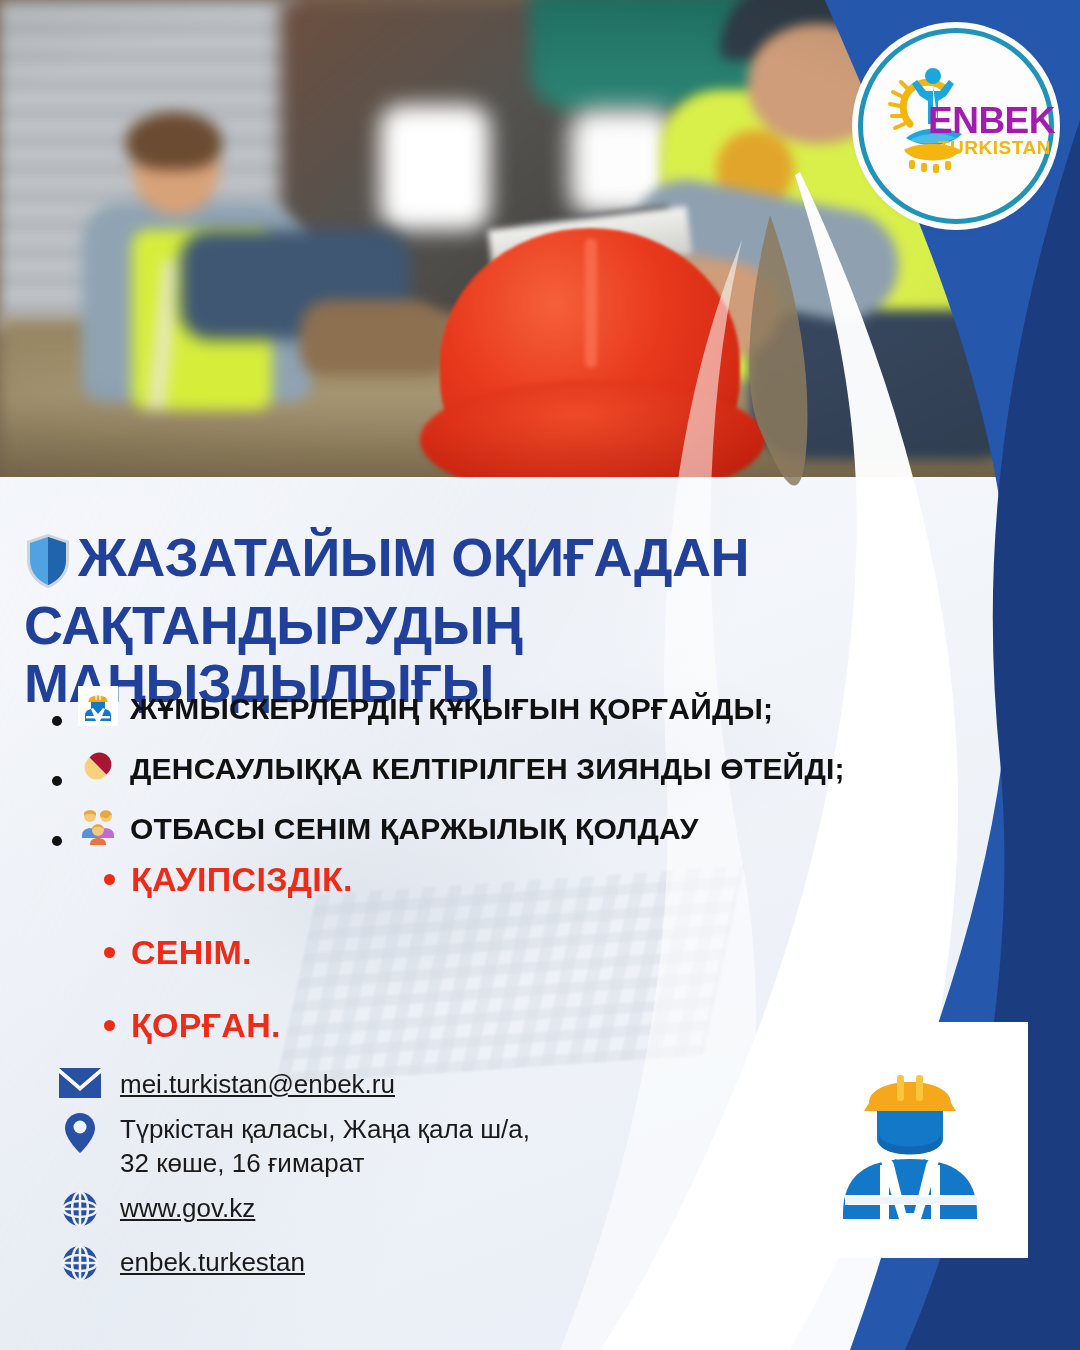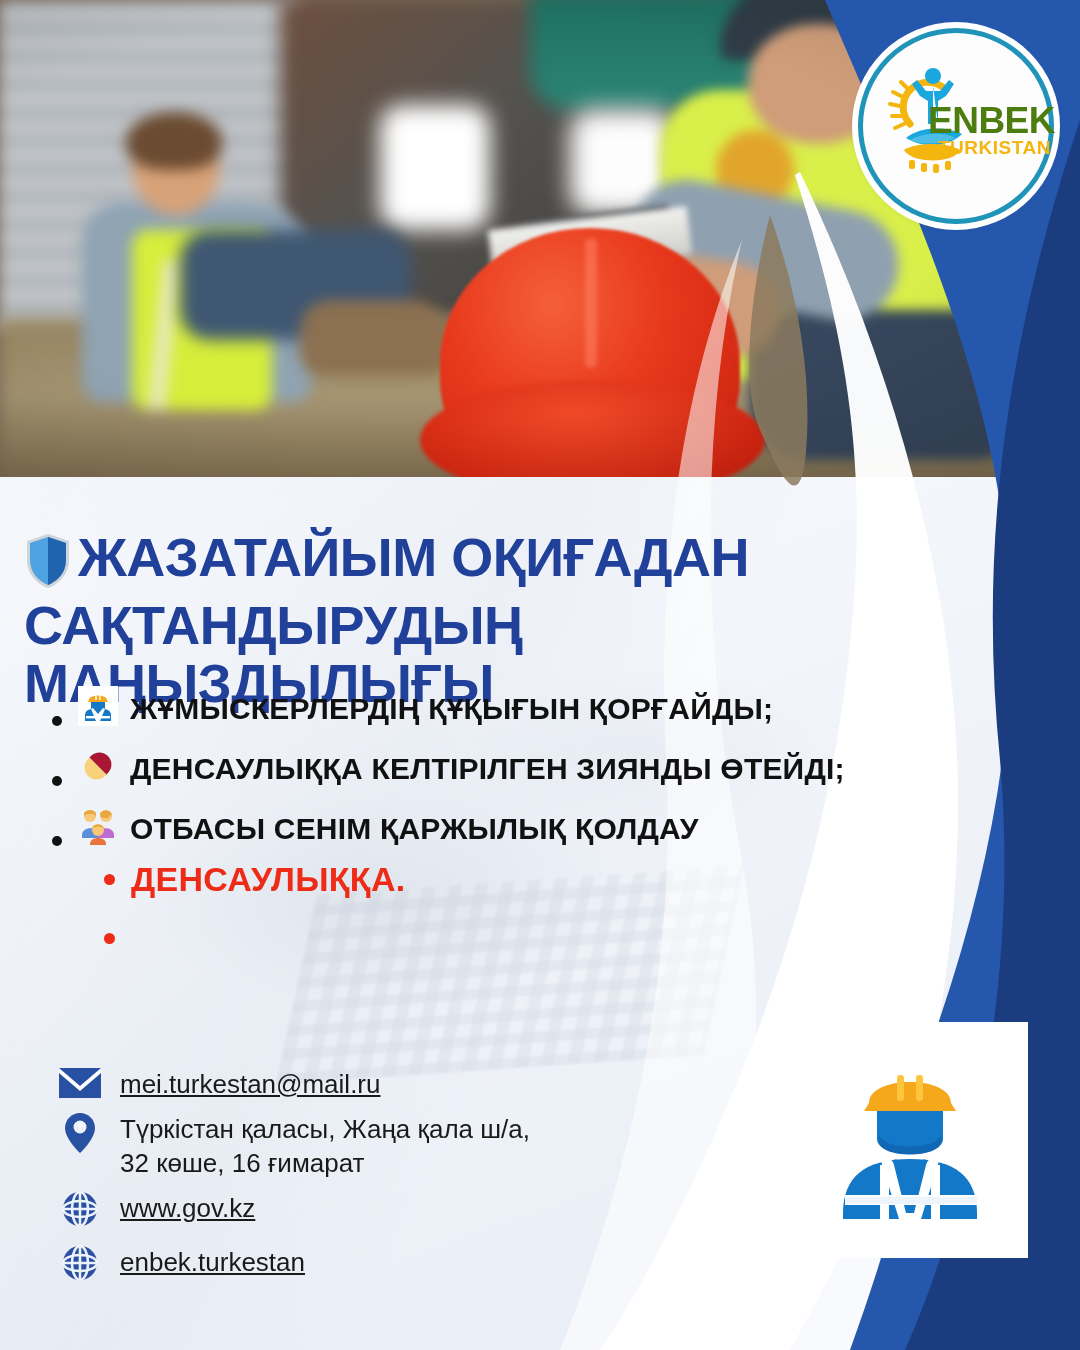--- a/index.html
+++ b/index.html
@@ -196,21 +196,21 @@
     position: absolute; left: 858px; top: 28px;
     width: 186px; height: 186px; border-radius: 50%;
     background: #fdfdfd;
     border: 5px solid #1f93b8;
     box-shadow: 0 0 0 6px #ffffff, 0 2px 10px rgba(0,0,0,0.2);
     display: flex; align-items: center; justify-content: center;
   }
   .logo-inner { position: relative; width: 160px; height: 160px; }
   .logo-text-en {
     position: absolute; left: 52px; top: 56px;
-    font-size: 37px; font-weight: bold; color: #4d7c0f;
+    font-size: 37px; font-weight: bold; color: #a21caf;
     letter-spacing: -0.5px; line-height: 1;
   }
   .logo-text-tk {
     position: absolute; left: 62px; top: 92px;
     font-size: 19px; font-weight: bold; color: #f5b50f;
     letter-spacing: 0.5px; line-height: 1;
   }
 
   
   .title-block {
@@ -437,37 +437,42 @@
           <path d="M11,37 C11,29 27,29 27,37 L27,38 L11,38 Z" fill="#E8733C"></path>
         </svg>
       </span>
       <span class="bullet-text">ОТБАСЫ СЕНІМ ҚАРЖЫЛЫҚ ҚОЛДАУ</span>
     </div>
   </div>
 
   <div class="red-list">
     <div class="red-row">
       <span class="red-dot"></span>
-      <span class="red-text">ДЕНСАУЛЫҚҚА.</span>
+      <span class="red-text">ҚАУІПСІЗДІК.</span>
     </div>
     <div class="red-row">
       <span class="red-dot"></span>
+      <span class="red-text">СЕНІМ.</span>
+    </div>
+    <div class="red-row">
+      <span class="red-dot"></span>
+      <span class="red-text">ҚОРҒАН.</span>
     </div>
   </div>
 
   <div class="contacts">
 
     <div class="c-row">
       <span class="c-icon">
         <svg width="44" height="34" viewBox="0 0 44 34">
           <rect x="1" y="2" width="42" height="30" fill="#2851A3"></rect>
           <path d="M1,2 L22,20 L43,2 L43,7 L22,25 L1,7 Z" fill="#ffffff"></path>
         </svg>
       </span>
-      <span class="c-text c-link">mei.turkestan@mail.ru</span>
+      <span class="c-text c-link">mei.turkistan@enbek.ru</span>
     </div>
 
     <div class="c-row">
       <span class="c-icon">
         <svg width="34" height="44" viewBox="0 0 34 44">
           <path d="M17,2 C8.7,2 2,8.7 2,17 C2,28 17,42 17,42 C17,42 32,28 32,17 C32,8.7 25.3,2 17,2 Z" fill="#2851A3"></path>
           <circle cx="17" cy="16" r="6.5" fill="#eef2fa"></circle>
         </svg>
       </span>
       <span class="c-text">

